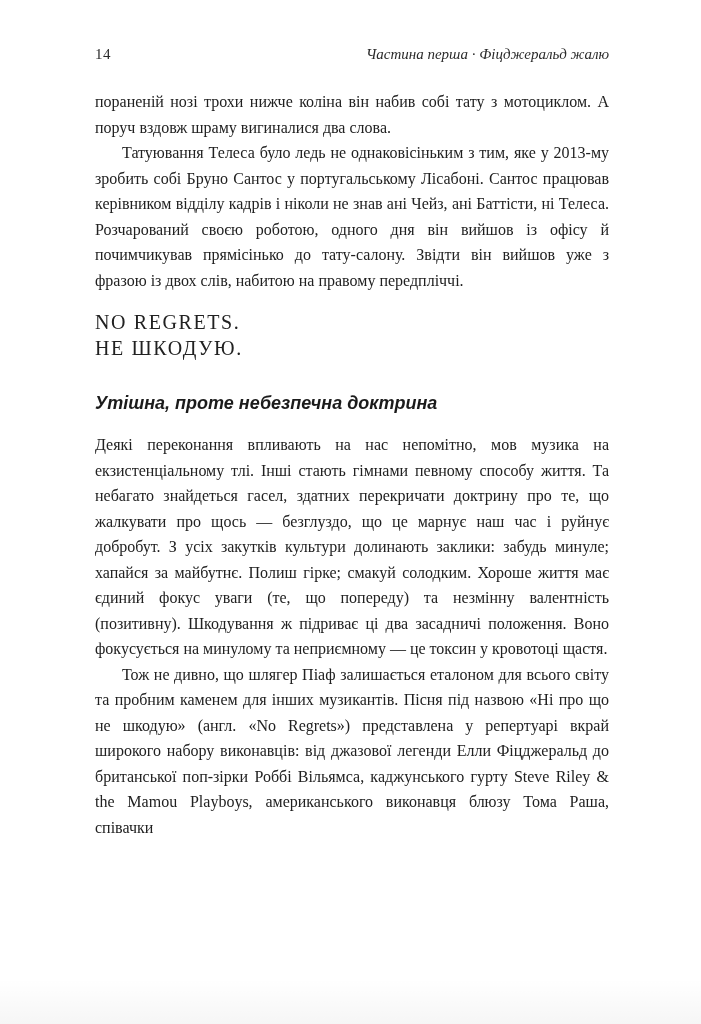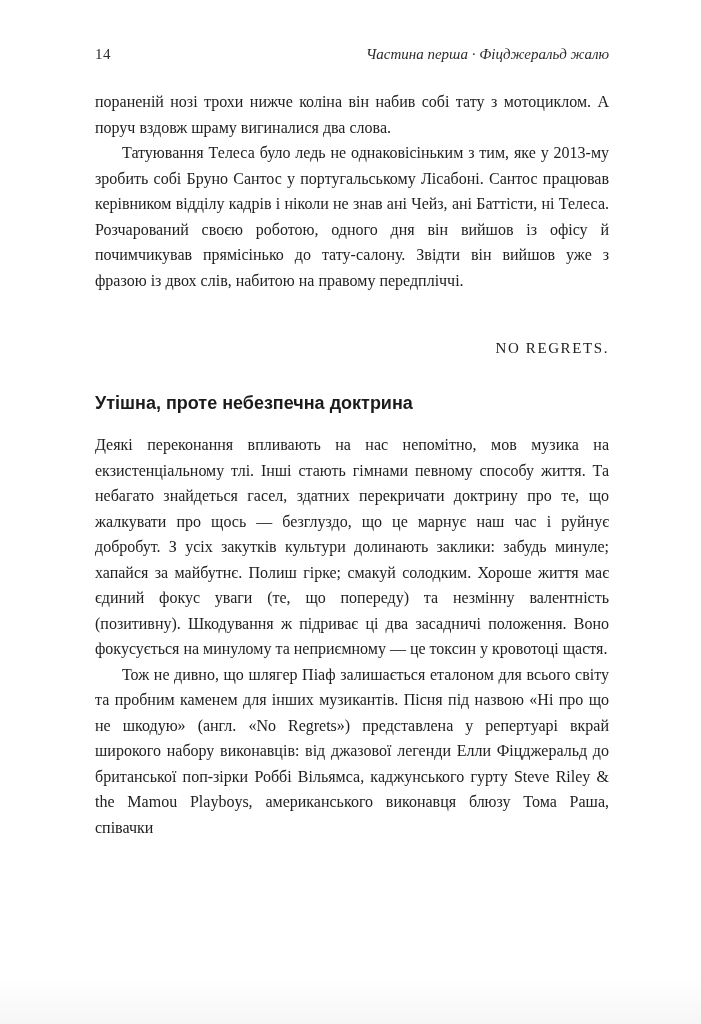--- a/index.html
+++ b/index.html
@@ -42,36 +42,36 @@
     font-size: 16px;
     line-height: 25.5px;
     text-align: justify;
     hyphens: auto;
     -webkit-hyphens: auto;
   }
   .body-text p.para.indent {
     text-indent: 27px;
   }
   .quote-block {
-    margin: 42px 0 4px 0;
-    font-size: 15px;
+    margin: 16px 0 4px 0;
+    font-size: 20px;
     line-height: 26px;
     letter-spacing: 1.6px;
-    text-align: right;
   }
   .quote-line {
     display: block;
   }
   .section-heading {
     font-family: "Liberation Sans", sans-serif;
     font-weight: 700;
     font-size: 18px;
     line-height: 24px;
     margin: 30px 0 17px 0;
     color: #1b1b1b;
+    font-style: italic;
   }
   .page-bottom-shade {
     position: absolute;
     left: 0;
     right: 0;
     bottom: 0;
     height: 46px;
     background: linear-gradient(to bottom, rgba(0,0,0,0) 0%, rgba(0,0,0,0.035) 100%);
     pointer-events: none;
   }
@@ -89,20 +89,21 @@
 
     <div class="body-text">
 
       <p class="para">пораненій нозі трохи нижче коліна він набив собі тату з мотоциклом. А поруч вздовж шраму вигиналися два слова.</p>
 
       <p class="para indent">Татуювання Телеса було ледь не однаковісіньким з тим, яке у 2013-му зробить собі Бруно Сантос у португальському Лісабоні. Сантос працював керівником відділу кадрів і ніколи не знав ані Чейз, ані Баттісти, ні Телеса. Розчарований своєю роботою, одного дня він вийшов із офісу й почимчикував прямісінько до тату-салону. Звідти він вийшов уже з фразою із двох слів, набитою на правому передпліччі.</p>
 
 
       <div class="quote-block">
         <span class="quote-line">NO REGRETS.</span>
+        <span class="quote-line">НЕ ШКОДУЮ.</span>
       </div>
 
       <h2 class="section-heading">Утішна, проте небезпечна доктрина</h2>
 
       <p class="para">Деякі переконання впливають на нас непомітно, мов музика на екзистенціальному тлі. Інші стають гімнами певному способу життя. Та небагато знайдеться гасел, здатних перекричати доктрину про те, що жалкувати про щось — безглуздо, що це марнує наш час і руйнує добробут. З усіх закутків культури долинають заклики: забудь минуле; хапайся за майбутнє. Полиш гірке; смакуй солодким. Хороше життя має єдиний фокус уваги (те, що попереду) та незмінну валентність (позитивну). Шкодування ж підриває ці два засадничі положення. Воно фокусується на минулому та неприємному — це токсин у кровотоці щастя.</p>
 
       <p class="para indent">Тож не дивно, що шлягер Піаф залишається еталоном для всього світу та пробним каменем для інших музикантів. Пісня під назвою «Ні про що не шкодую» (англ. «No Regrets») представлена у репертуарі вкрай широкого набору виконавців: від джазової легенди Елли Фіцджеральд до британської поп-зірки Роббі Вільямса, каджунського гурту Steve Riley &amp; the Mamou Playboys, американського виконавця блюзу Тома Раша, співачки</p>
 
     </div>
   </div>

